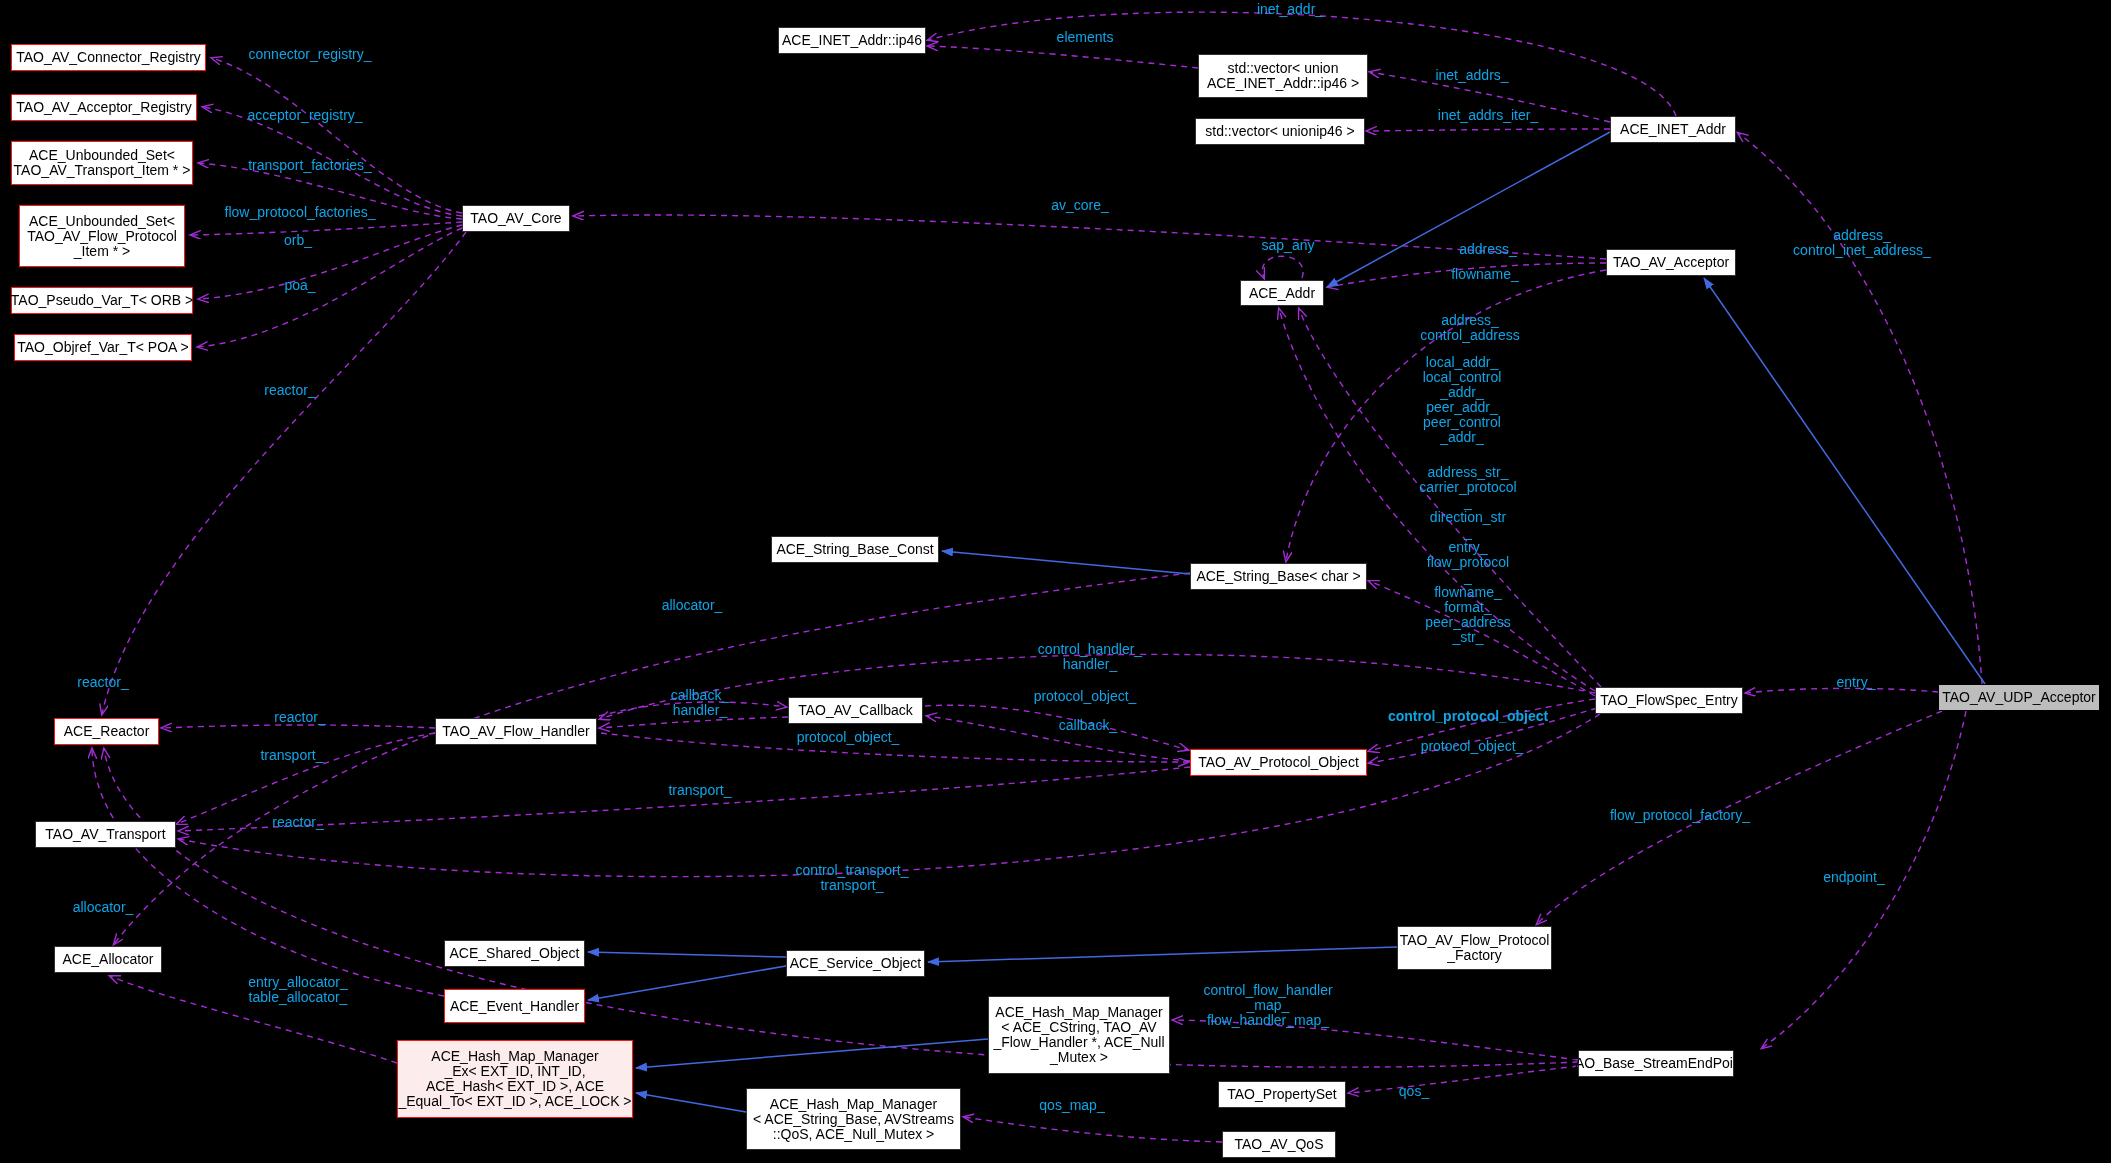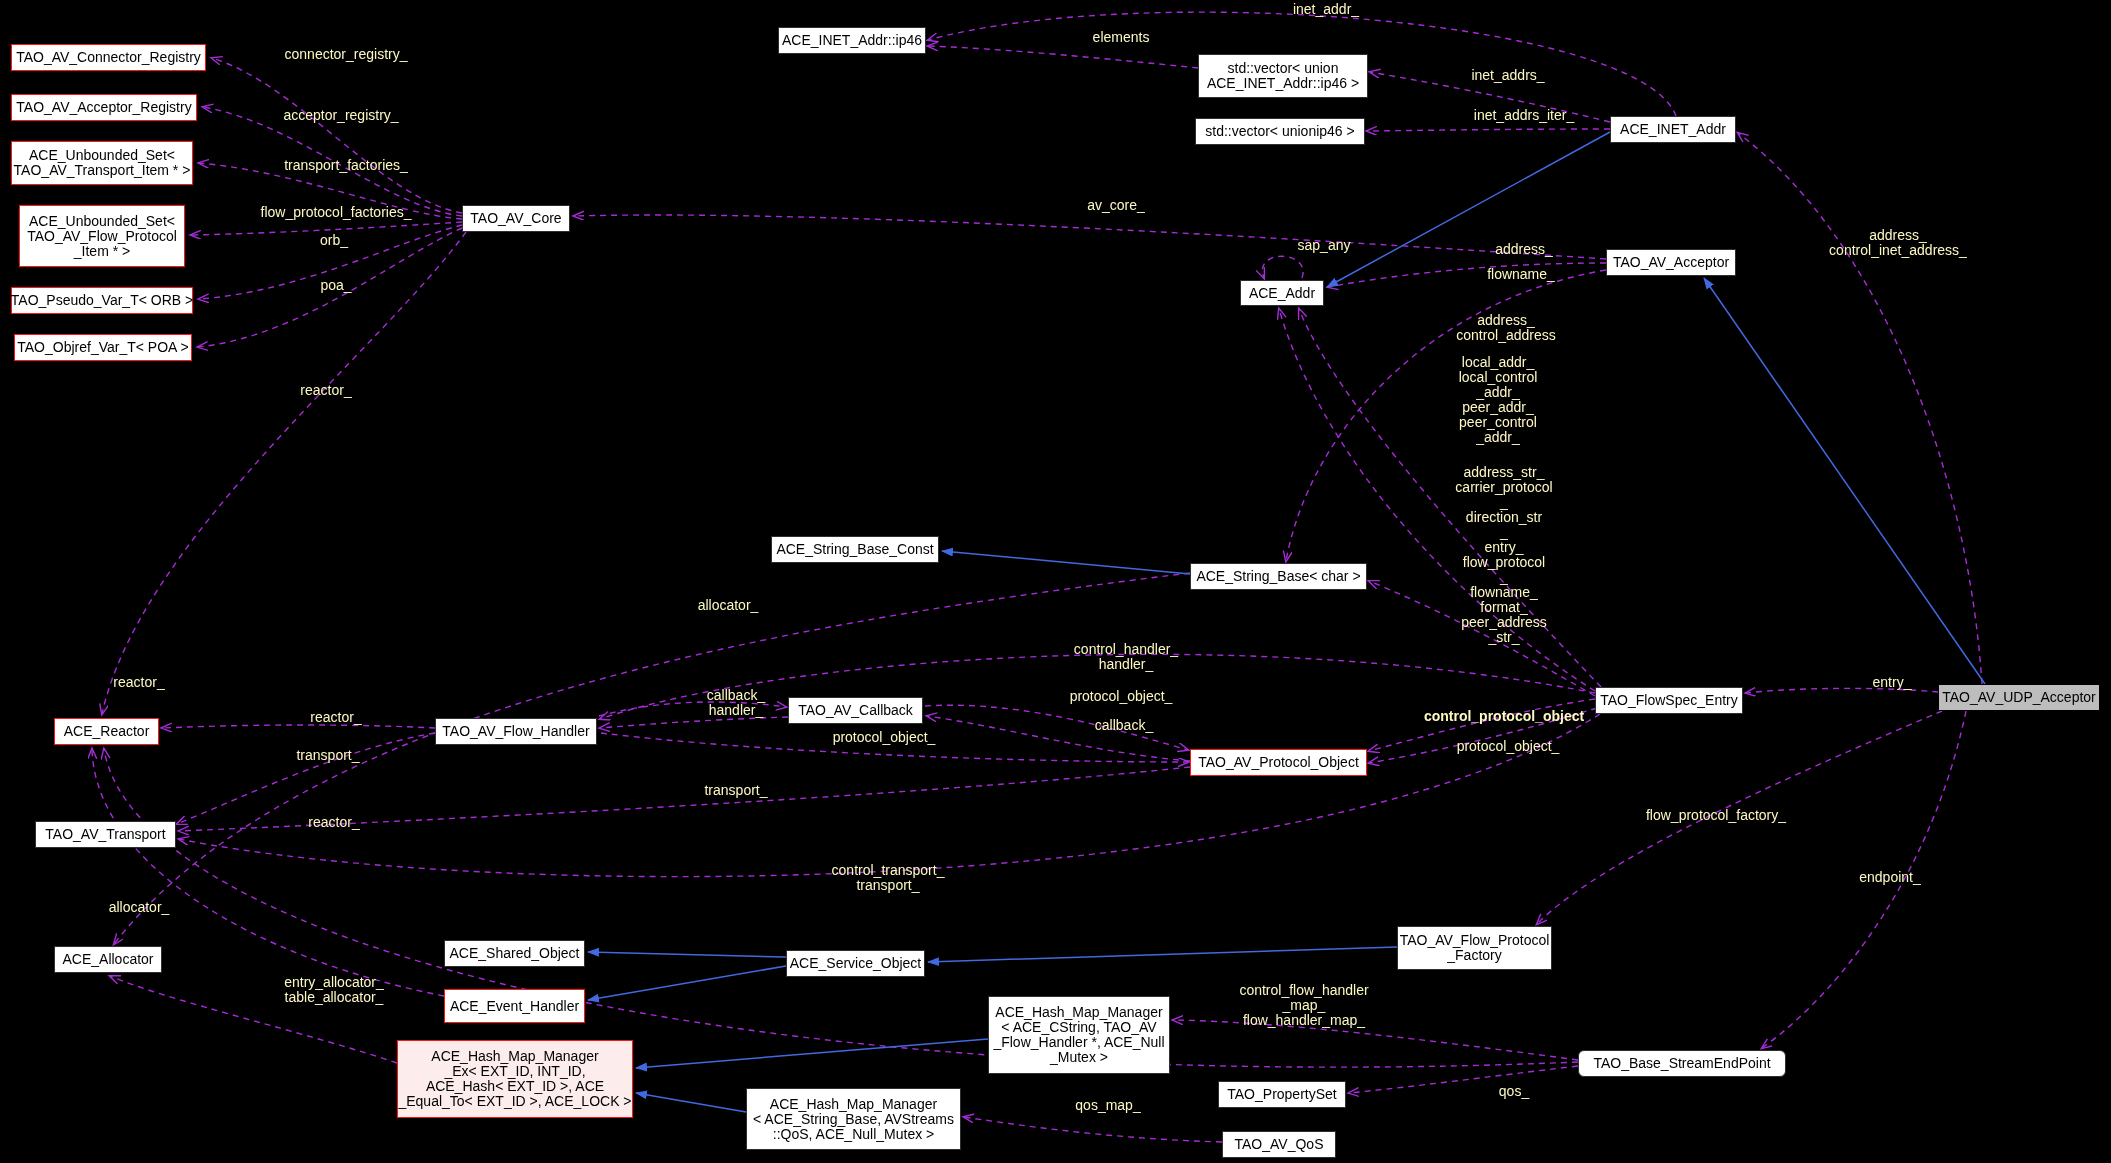--- a/index.html
+++ b/index.html
@@ -8,21 +8,21 @@
   #edge-svg{position:absolute;left:0;top:0;z-index:1;}
   .edge{fill:none;stroke:#A62CD8;stroke-width:1.4;stroke-dasharray:6 5;}
   .inherit{fill:none;stroke:#4169E1;stroke-width:1.5;}
   .node{position:absolute;display:flex;align-items:center;justify-content:center;
     text-align:center;white-space:pre;font-size:14px;line-height:15px;color:#000;
     background:#fff;border:1px solid #2e2e2e;box-sizing:border-box;z-index:2;cursor:pointer;}
   .node.red{border:1.5px solid #ff1414;}
   .node.grey{background:#bdbdbd;border:1px solid #000;}
   .node.pink{background:#fcecec;border:1.5px solid #ff1414;}
   .edge-label{position:absolute;transform:translateX(-50%);white-space:pre;
-    text-align:center;font-size:14px;line-height:15px;color:#fef9c3;z-index:3;margin-left:36px;}
+    text-align:center;font-size:14px;line-height:15px;color:#0ea5e9;z-index:3;}
 </style>
 </head>
 <body>
 
 <div id="diagram">
   <svg id="edge-svg" width="2111" height="1163" viewBox="0 0 2111 1163">
     <defs>
       <marker id="oarr" markerWidth="13" markerHeight="11" refX="10" refY="4.5" orient="auto" markerUnits="userSpaceOnUse">
         <path d="M0,0 L11,4.5 L0,9" fill="none" stroke="#A62CD8" stroke-width="1.4"></path>
       </marker>
@@ -122,21 +122,21 @@
 ACE_Hash&lt; EXT_ID &gt;, ACE
 _Equal_To&lt; EXT_ID &gt;, ACE_LOCK &gt;</div>
       <div class="node plain" style="left: 988px; top: 996px; width: 182px; height: 78px;">ACE_Hash_Map_Manager
 &lt; ACE_CString, TAO_AV
 _Flow_Handler *, ACE_Null
 _Mutex &gt;</div>
       <div class="node plain" style="left: 746px; top: 1088px; width: 215px; height: 62px;">ACE_Hash_Map_Manager
 &lt; ACE_String_Base, AVStreams
 ::QoS, ACE_Null_Mutex &gt;</div>
       <div class="node plain" style="left: 1218px; top: 1081px; width: 128px; height: 27px;">TAO_PropertySet</div>
-      <div class="node plain" style="left: 1578px; top: 1050px; width: 208px; height: 27px; border-radius: 6px;">TAO_Base_StreamEndPoint</div>
+      <div class="node plain" style="left: 1578px; top: 1050px; width: 156px; height: 27px;">TAO_Base_StreamEndPoint</div>
       <div class="node plain" style="left: 1222px; top: 1131px; width: 114px; height: 27px;">TAO_AV_QoS</div>
     </div>
   <div id="labels">
       <div class="edge-label" style="left: 310px; top: 47px;">connector_registry_</div>
       <div class="edge-label" style="left: 305px; top: 108px;">acceptor_registry_</div>
       <div class="edge-label" style="left: 310px; top: 158px;">transport_factories_</div>
       <div class="edge-label" style="left: 300px; top: 205px;">flow_protocol_factories_</div>
       <div class="edge-label" style="left: 298px; top: 233px;">orb_</div>
       <div class="edge-label" style="left: 300px; top: 278px;">poa_</div>
       <div class="edge-label" style="left: 290px; top: 383px;">reactor_</div>
@@ -190,15 +190,15 @@
       <div class="edge-label" style="left: 1854px; top: 870px;">endpoint_</div>
       <div class="edge-label" style="left: 852px; top: 863px;">control_transport_
 transport_</div>
       <div class="edge-label" style="left: 103px; top: 900px;">allocator_</div>
       <div class="edge-label" style="left: 298px; top: 975px;">entry_allocator_
 table_allocator_</div>
       <div class="edge-label" style="left: 1268px; top: 983px;">control_flow_handler
 _map_
 flow_handler_map_</div>
       <div class="edge-label" style="left: 1072px; top: 1098px;">qos_map_</div>
-      <div class="edge-label" style="left: 1478px; top: 1084px;">qos_</div>
+      <div class="edge-label" style="left: 1414px; top: 1084px;">qos_</div>
     </div>
 </div>
 
 </body></html>

